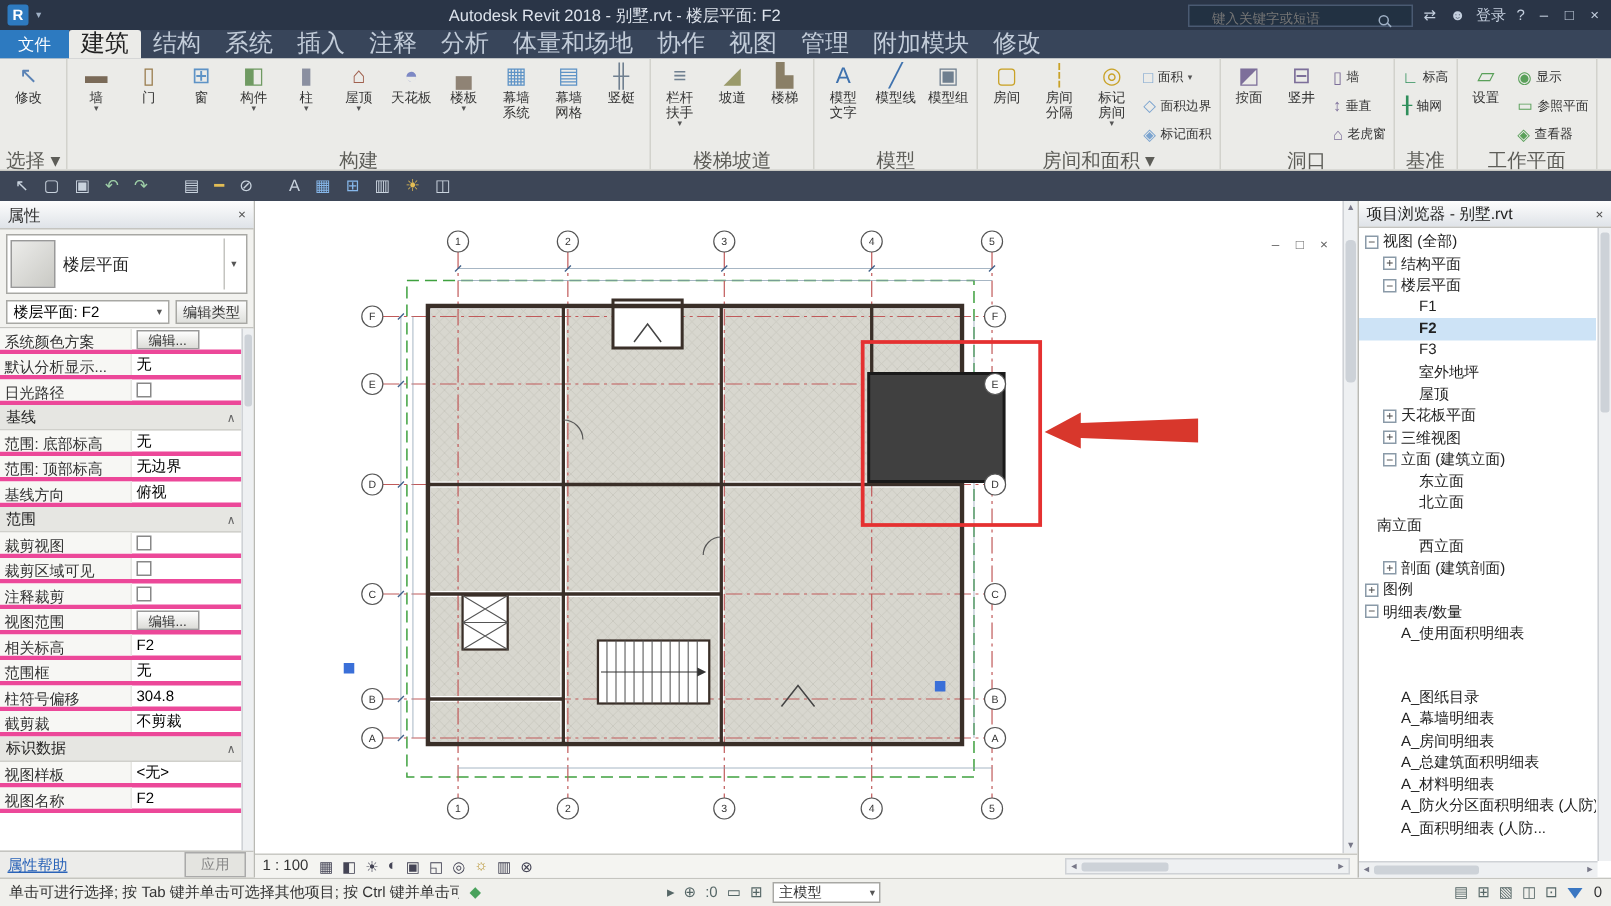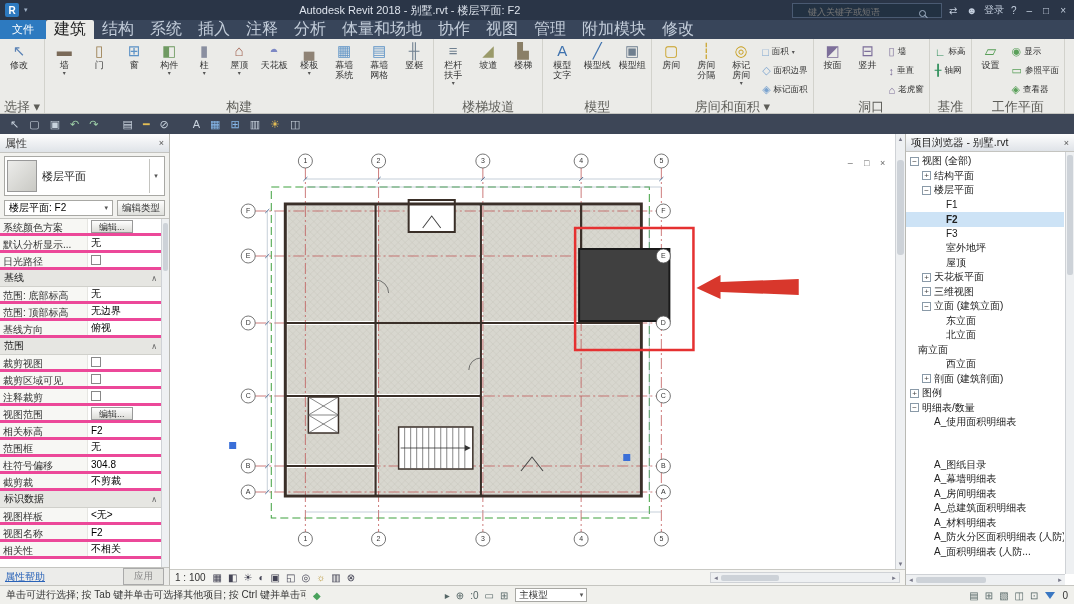--- a/index.html
+++ b/index.html
@@ -465,24 +465,20 @@
               <span>标识数据</span>
               <span class="ch">∧</span>
             </div>
             <div class="prow">
               <div class="pl">视图样板</div>
               <div class="pv">&lt;无&gt;</div>
             </div>
             <div class="prow">
               <div class="pl">视图名称</div>
               <div class="pv">F2</div>
-            </div>
-            <div class="prow">
-              <div class="pl">相关性</div>
-              <div class="pv">不相关</div>
             </div>
           </div>
         <div class="p-vs">
             <div class="th"></div>
           </div>
       </div>
       <div class="p-foot">
         <a>属性帮助</a>
         <span class="apply">应用</span>
       </div>

